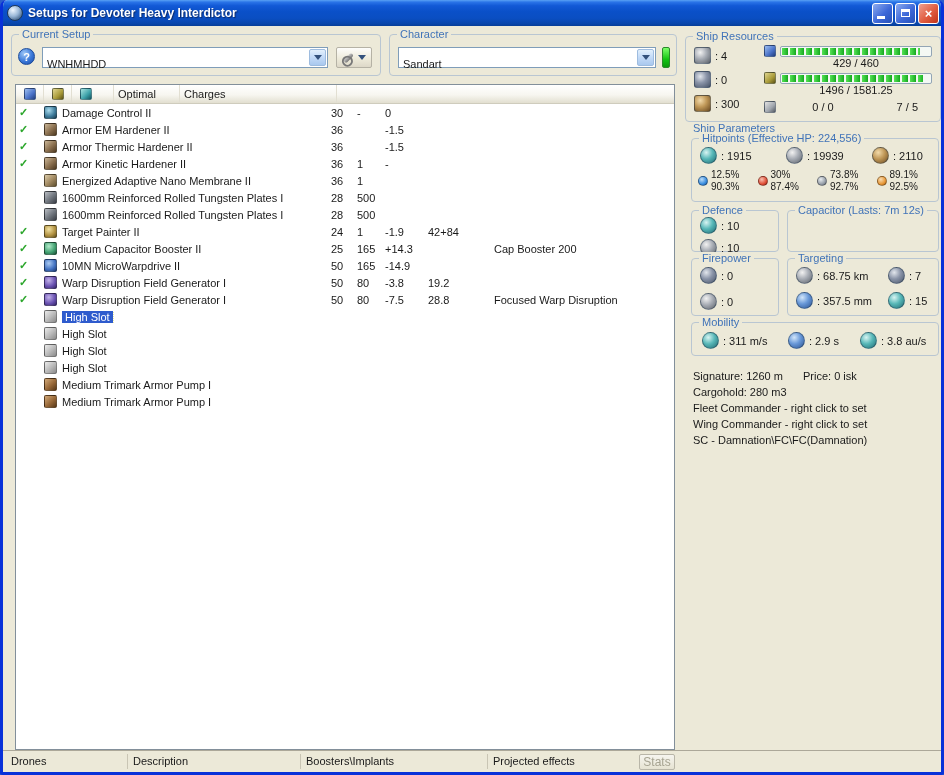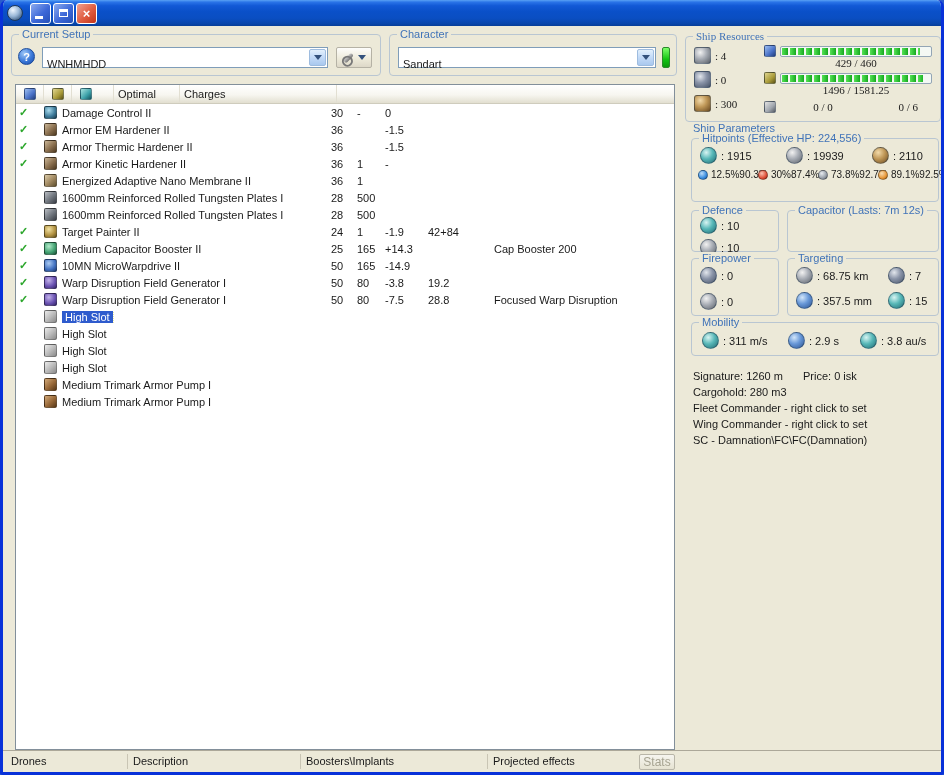--- a/index.html
+++ b/index.html
@@ -119,41 +119,42 @@
   .hp-row1 { position:absolute; left:8px; right:4px; top:8px; display:flex; }
   .hp-row1 .stat:nth-child(1) { width:86px; }
   .hp-row1 .stat:nth-child(2) { width:86px; }
   .hp-row2 { position:absolute; left:6px; right:2px; top:30px; display:flex; }
   .resist { display:flex; align-items:center; gap:3px; width:60px; }
   .rdot { width:10px; height:10px; border-radius:50%; border:1px solid rgba(0,0,0,.35); flex:0 0 auto; }
   .r-em { background:radial-gradient(circle at 35% 30%,#bcdcf8,#3a8ee0 60%,#1a4e90); }
   .r-th { background:radial-gradient(circle at 35% 30%,#f8c0b0,#e05038 60%,#8a1e10); }
   .r-ki { background:radial-gradient(circle at 35% 30%,#e8ecf0,#98a0aa 60%,#525a64); }
   .r-ex { background:radial-gradient(circle at 35% 30%,#f8dcb0,#e89838 60%,#94560e); }
-  .resist .cols { display:flex; flex-direction:row; font-size:10px; line-height:12px; }
+  .resist .cols { display:flex; flex-direction:column; font-size:10px; line-height:12px; }
 
   .two-rows { position:absolute; left:8px; top:6px; display:flex; flex-direction:column; gap:5px; }
   .cap-content { position:absolute; left:8px; top:10px; right:4px; display:flex; align-items:center; }
   .cap-flow { display:flex; flex-direction:column; font-size:10px; line-height:12px; margin-left:14px; }
   .tgt-grid { position:absolute; left:8px; top:8px; right:2px; display:grid; grid-template-columns:92px 1fr; row-gap:8px; }
   .mob-row { position:absolute; left:10px; top:9px; right:2px; display:flex; }
   .mob-row .stat:nth-child(1) { width:86px; }
   .mob-row .stat:nth-child(2) { width:72px; }
 
   .info-block { position:absolute; left:10px; line-height:16px; }
   .info-line1 { position:relative; }
   .info-line1 .price { position:absolute; left:110px; top:0; }
 </style>
 </head>
 <body>
 
 <div class="window">
 
   <div class="titlebar">
     <span class="title-icon"></span>
+    <span class="title-text">Setups for Devoter Heavy Interdictor</span>
     <span class="winbtn btn-min">
         <span class="glyph-min"></span>
       </span>
     <span class="winbtn btn-max">
         <span class="glyph-max"></span>
       </span>
     <span class="winbtn btn-close">×</span>
   </div>
 
   <div class="body">
@@ -378,21 +379,21 @@
             <span class="c-num c-pg"></span>
             <span class="c-num c-cap"></span>
             <span class="c-opt"></span>
             <span class="c-chg"></span>
           </div>
         </div>
     </div>
 
     <div class="right-panel">
 
-      <div class="group" style="left:2px; top:10px; width:256px; height:86px;font-family:Liberation Serif, serif;">
+      <div class="group" style="left:2px; top:10px; width:256px; height:86px;">
         <span class="caption">Ship Resources</span>
         <div class="res-left">
           <div class="stat">
               <span class="pico sq p-grey"></span>
               <span>: 4</span>
             </div>
           <div class="stat">
               <span class="pico sq p-slate"></span>
               <span>: 0</span>
             </div>
@@ -412,21 +413,21 @@
           <div class="bar-row">
             <span class="mico m-olive"></span>
             <div class="bar">
                 <div class="bar-fill" style="width: 95%;"></div>
               </div>
           </div>
           <div class="bar-text">1496 / 1581.25</div>
           <div class="drone-row">
             <span class="mico m-grey"></span>
             <span class="db">0 / 0</span>
-            <span class="ds">0 / 6</span>
+            <span class="ds">7 / 5</span>
           </div>
         </div>
       </div>
 
       <span class="params-title" style="top:96px;">Ship Parameters</span>
 
       <div class="group" style="left:8px; top:112px; width:248px; height:64px;">
         <span class="caption">Hitpoints (Effective HP: 224,556)</span>
         <div class="hp-row1">
           <div class="stat">

